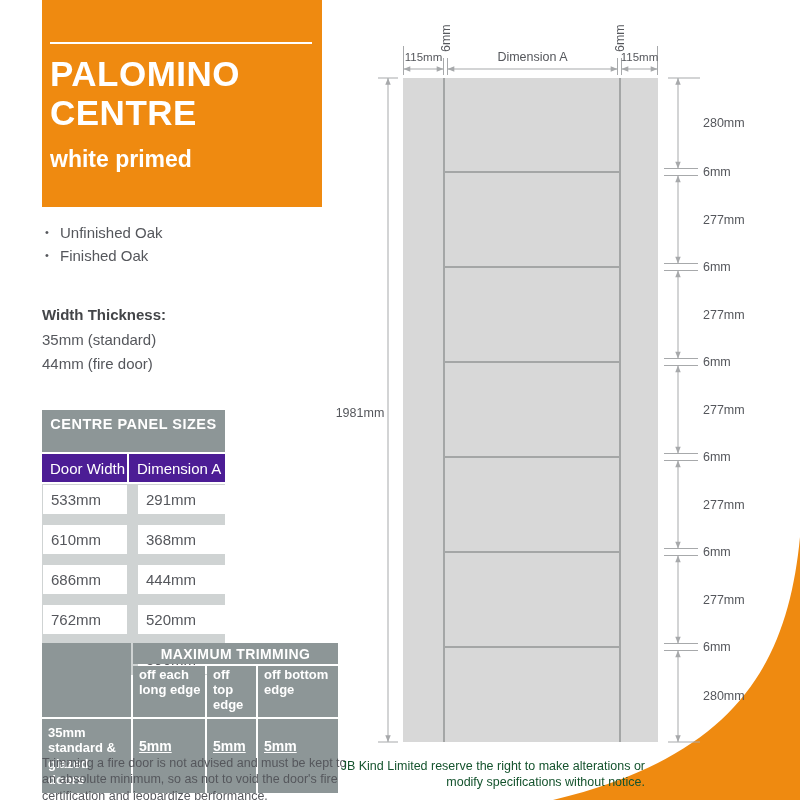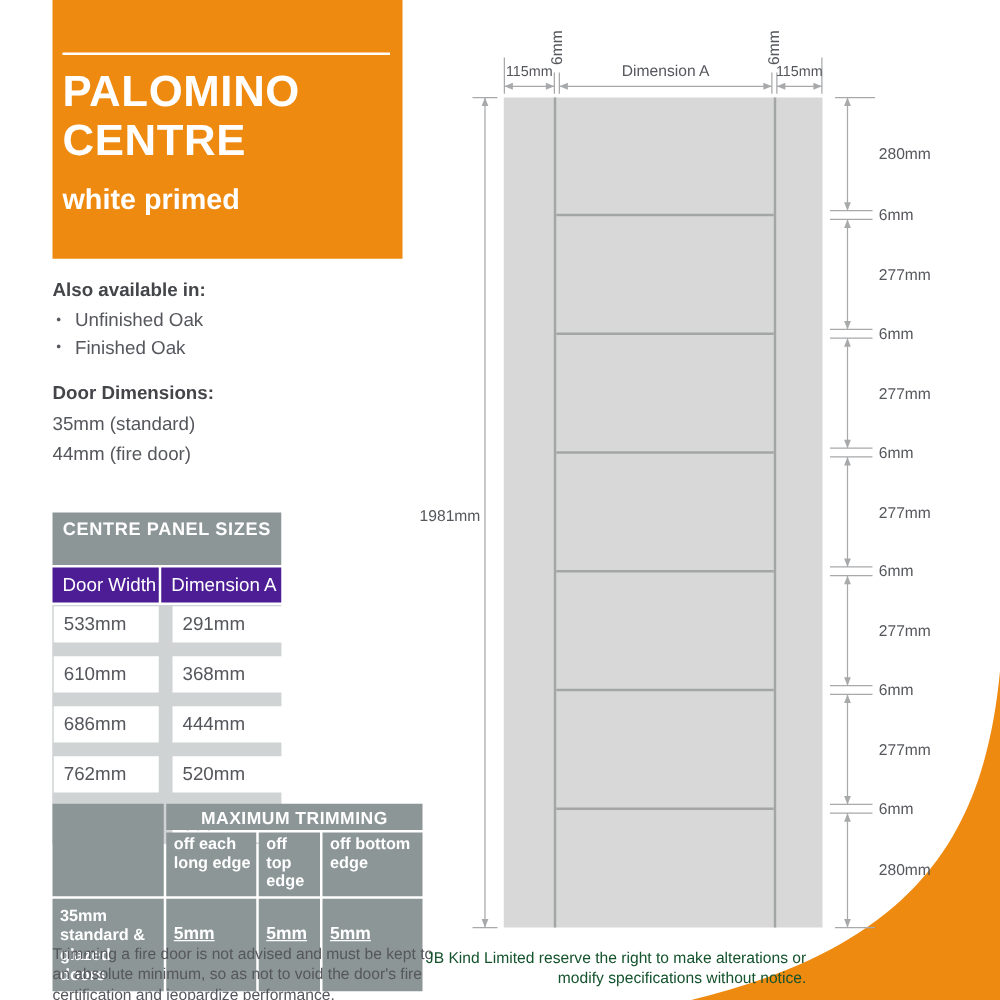--- a/index.html
+++ b/index.html
@@ -137,29 +137,28 @@
   </g>
 </svg>
 
 <div class="layer brand-block">
   <hr class="brand-rule">
   <div class="brand-product">PALOMINO CENTRE</div>
   <div class="brand-finish">white primed</div>
 </div>
 
 <div class="layer info">
-  <div class="hd">Also available in:</div>
   <ul class="bullets">
     <li>Unfinished Oak</li>
     <li>Finished Oak</li>
   </ul>
 </div>
 
 <div class="layer thickness">
-  <div class="hd">Door Dimensions:</div>
+  <div class="hd">Width Thickness:</div>
   <div class="val">35mm (standard)</div>
   <div class="val">44mm (fire door)</div>
 </div>
 
 <div class="layer panel-table">
   <div class="pt-title">CENTRE PANEL SIZES</div>
   <div class="pt-head">
     <div>Door Width</div>
     <div>Dimension A</div>
   </div>

